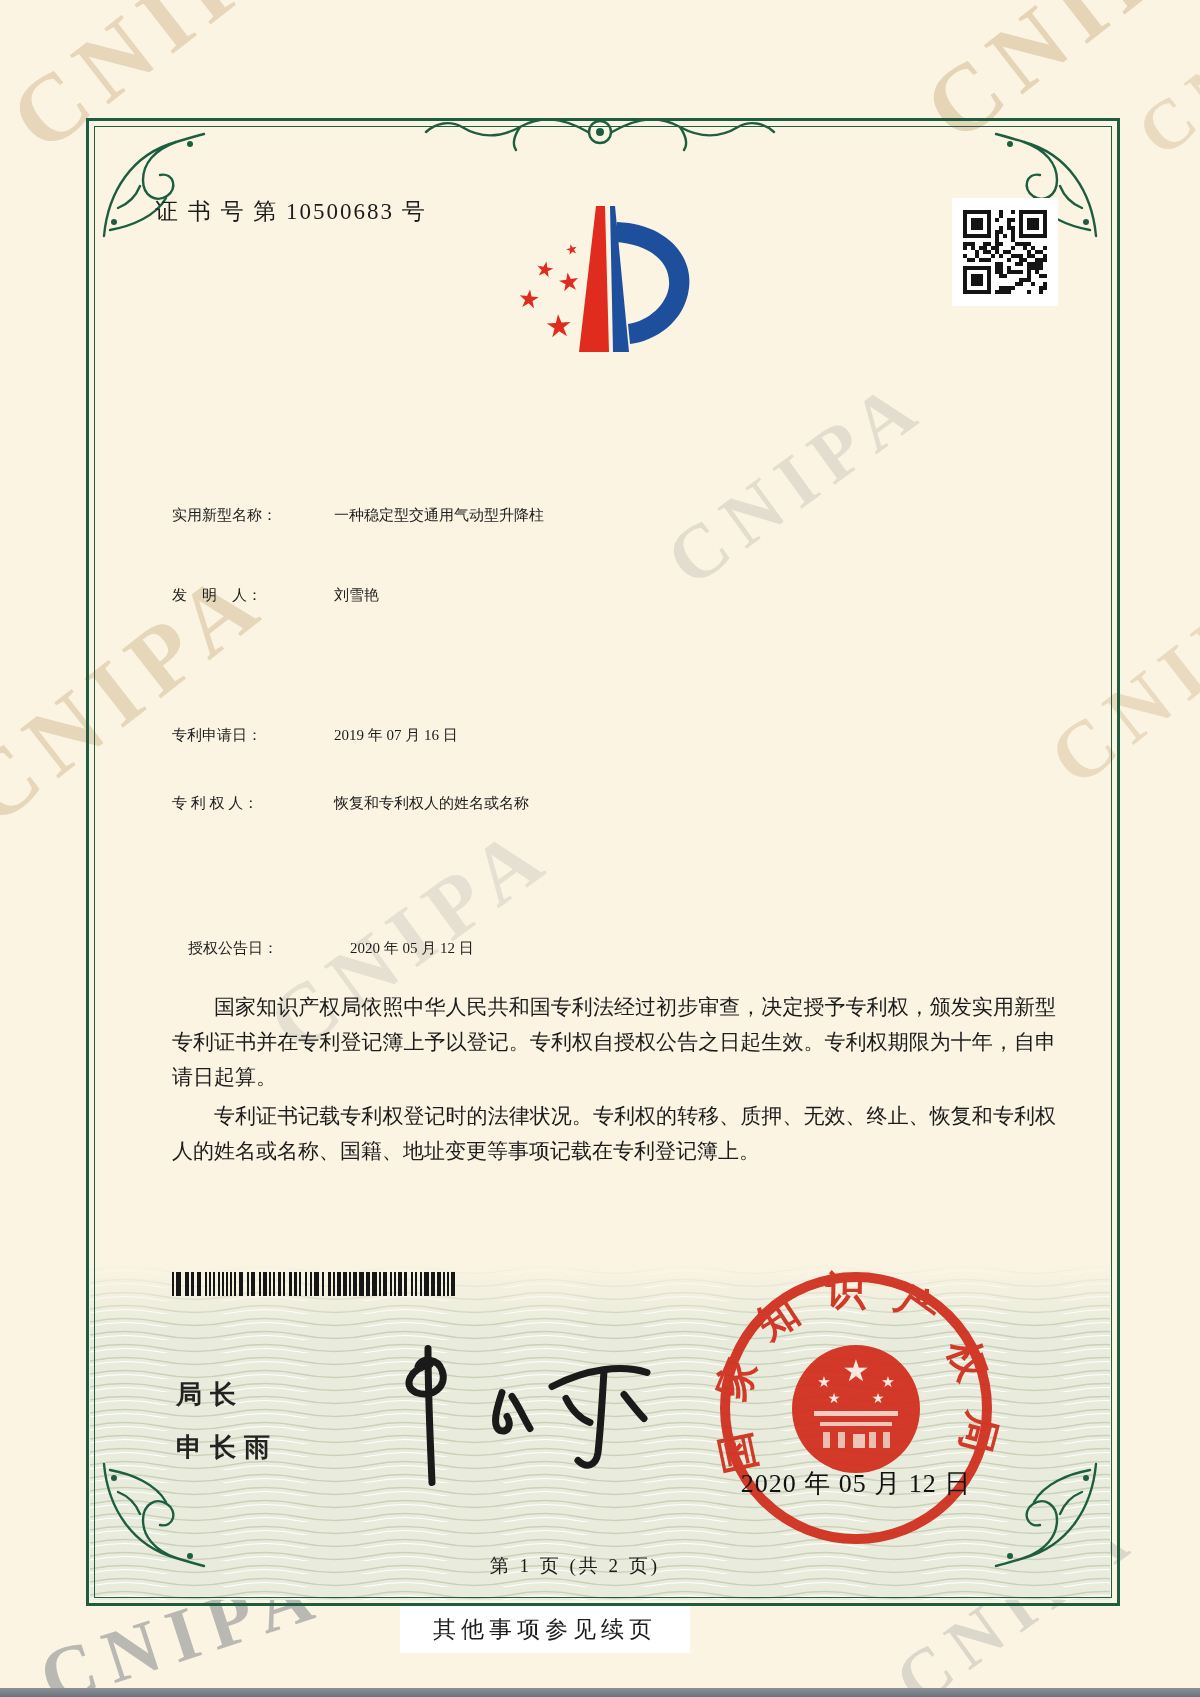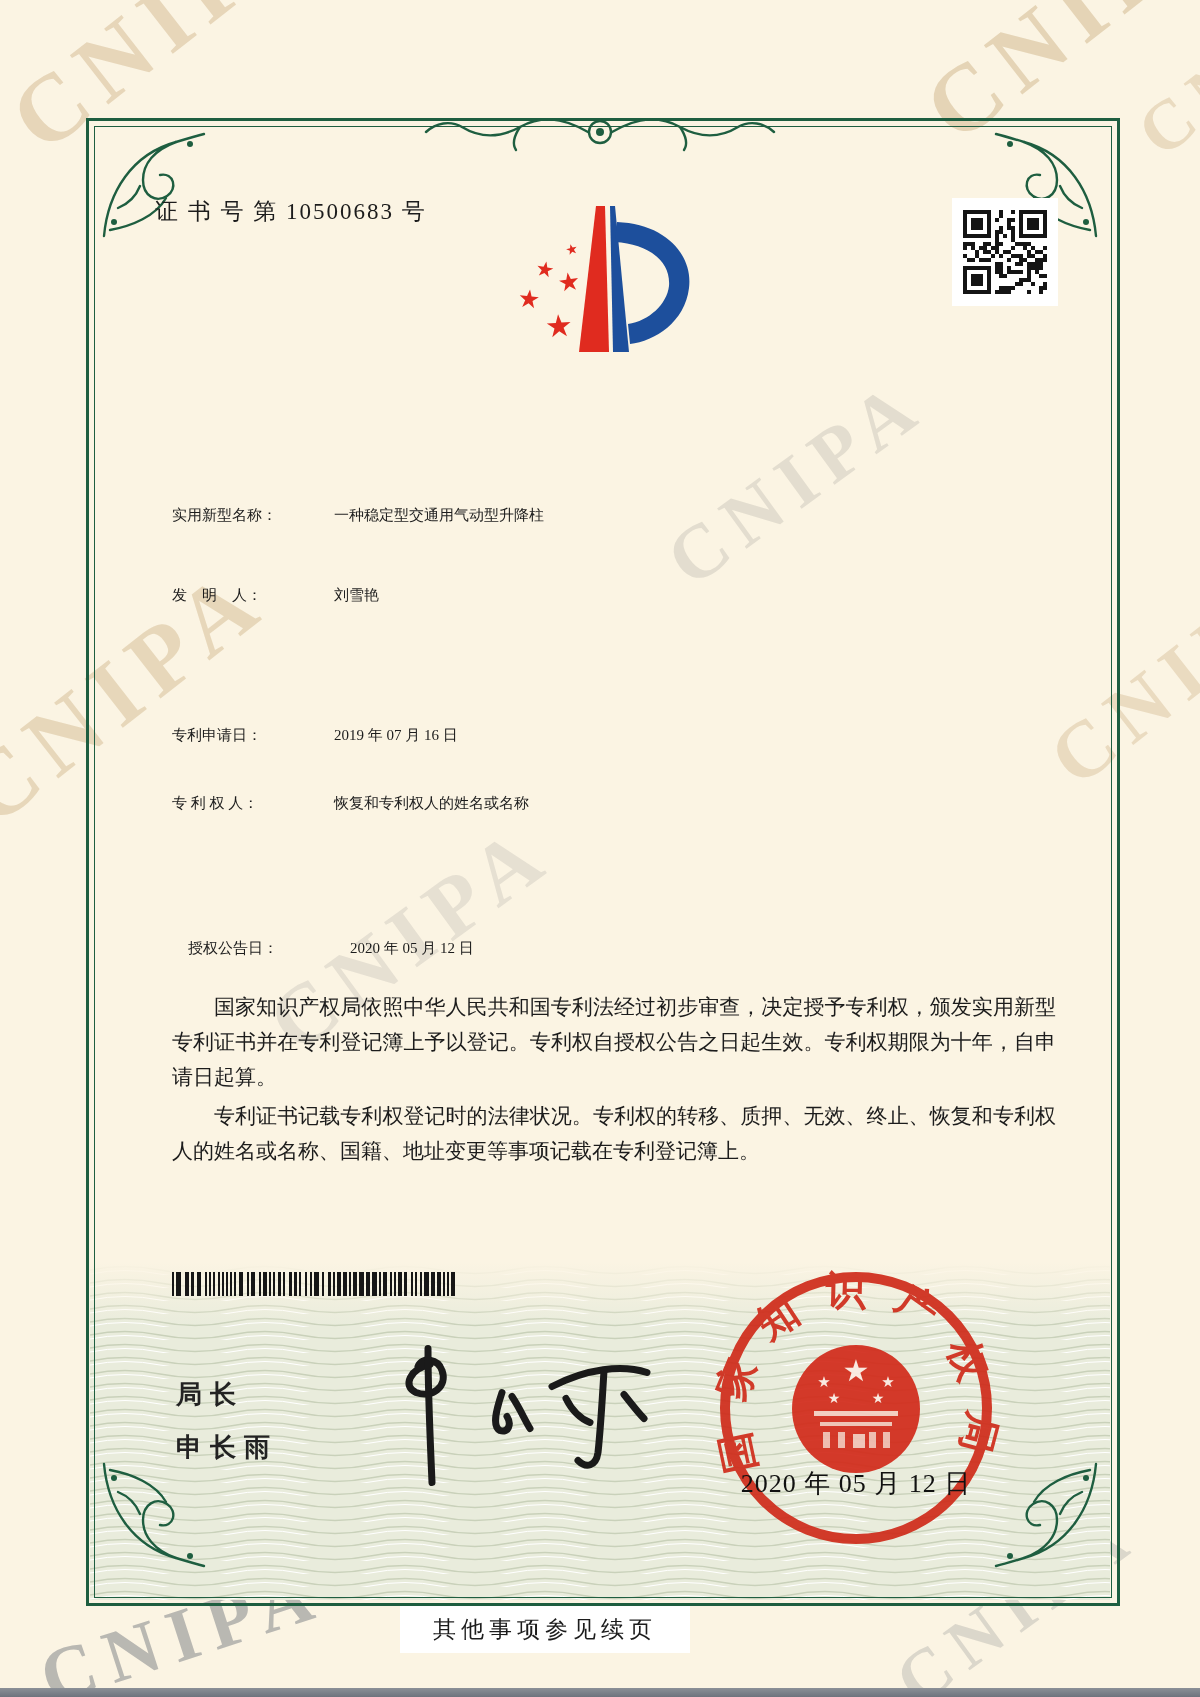--- a/index.html
+++ b/index.html
@@ -673,17 +673,18 @@
       <rect x="109" y="159" width="72" height="4" fill="#f6ded2" opacity="0.85"></rect>
       <rect x="112" y="169" width="7" height="16" fill="#f6ded2" opacity="0.8"></rect>
       <rect x="127" y="169" width="7" height="16" fill="#f6ded2" opacity="0.8"></rect>
       <rect x="142" y="171" width="12" height="14" fill="#f6ded2" opacity="0.85"></rect>
       <rect x="158" y="169" width="7" height="16" fill="#f6ded2" opacity="0.8"></rect>
       <rect x="172" y="169" width="7" height="16" fill="#f6ded2" opacity="0.8"></rect>
     </g>
   </svg>
   <div class="sealdate">2020 年 05 月 12 日</div>
 
+  <div class="pageinfo">第 1 页 (共 2 页)</div>
 
   <div class="footnote">其他事项参见续页</div>
 
   <div class="btmbar"></div>
 </div>
 
 </body></html>

